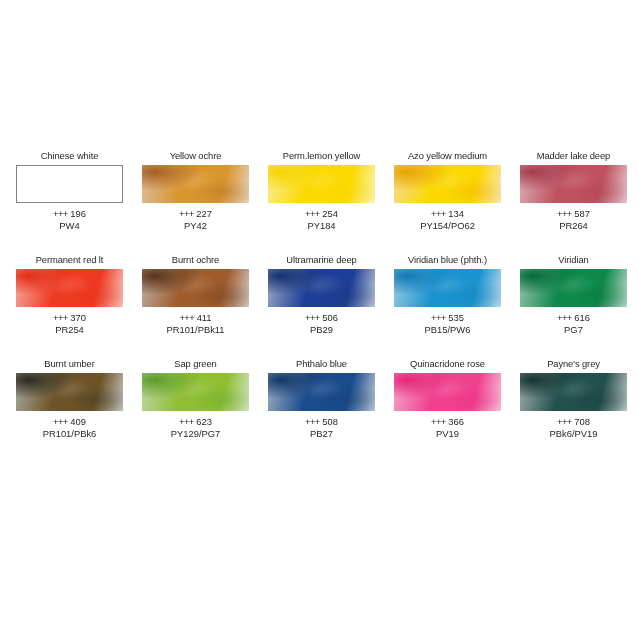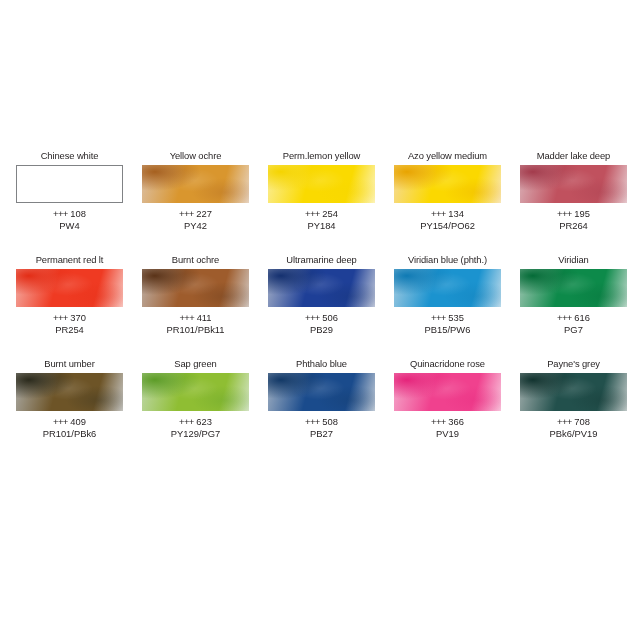--- a/index.html
+++ b/index.html
@@ -88,21 +88,21 @@
 </style>
 </head>
 <body>
 
 <div id="chart">
   <div class="grid">
       <div class="row">
         <div class="cell">
           <div class="cell-name">Chinese white</div>
           <div class="swatch white-swatch"></div>
-          <div class="cell-code"><span class="plus">+++</span> <span>108</span></div>
+          <div class="cell-code"><span class="plus">+++</span> <span>196</span></div>
           <div class="cell-pig">PW4</div>
         </div>
         <div class="cell">
           <div class="cell-name">Yellow ochre</div>
           <div class="swatch">
             <div class="tex" style="background: radial-gradient(60% 70% at 12% 18%, rgb(166, 96, 31) 0%, rgba(0, 0, 0, 0) 72%), radial-gradient(45% 55% at 78% 72%, rgba(166, 96, 31, 0.333) 0%, rgba(0, 0, 0, 0) 70%), radial-gradient(35% 45% at 48% 40%, rgba(255, 255, 255, 0.133) 0%, rgba(0, 0, 0, 0) 68%), linear-gradient(105deg, rgba(166, 96, 31, 0.4) 0%, rgb(217, 150, 46) 38%, rgb(217, 150, 46) 74%, rgba(166, 96, 31, 0.267) 100%);"></div>
           </div>
           <div class="cell-code"><span class="plus">+++</span> <span>227</span></div>
           <div class="cell-pig">PY42</div>
         </div>
@@ -120,21 +120,21 @@
             <div class="tex" style="background: radial-gradient(60% 70% at 12% 18%, rgb(232, 164, 0) 0%, rgba(0, 0, 0, 0) 72%), radial-gradient(45% 55% at 78% 72%, rgba(232, 164, 0, 0.333) 0%, rgba(0, 0, 0, 0) 70%), radial-gradient(35% 45% at 48% 40%, rgba(255, 255, 255, 0.133) 0%, rgba(0, 0, 0, 0) 68%), linear-gradient(105deg, rgba(232, 164, 0, 0.4) 0%, rgb(251, 216, 0) 38%, rgb(251, 216, 0) 74%, rgba(232, 164, 0, 0.267) 100%);"></div>
           </div>
           <div class="cell-code"><span class="plus">+++</span> <span>134</span></div>
           <div class="cell-pig">PY154/PO62</div>
         </div>
         <div class="cell">
           <div class="cell-name">Madder lake deep</div>
           <div class="swatch">
             <div class="tex" style="background: radial-gradient(60% 70% at 12% 18%, rgb(163, 59, 76) 0%, rgba(0, 0, 0, 0) 72%), radial-gradient(45% 55% at 78% 72%, rgba(163, 59, 76, 0.333) 0%, rgba(0, 0, 0, 0) 70%), radial-gradient(35% 45% at 48% 40%, rgba(255, 255, 255, 0.133) 0%, rgba(0, 0, 0, 0) 68%), linear-gradient(105deg, rgba(163, 59, 76, 0.4) 0%, rgb(192, 81, 94) 38%, rgb(192, 81, 94) 74%, rgba(163, 59, 76, 0.267) 100%);"></div>
           </div>
-          <div class="cell-code"><span class="plus">+++</span> <span>195</span></div>
+          <div class="cell-code"><span class="plus">+++</span> <span>587</span></div>
           <div class="cell-pig">PR264</div>
         </div>
       </div>
       <div class="row">
         <div class="cell">
           <div class="cell-name">Permanent red lt</div>
           <div class="swatch">
             <div class="tex" style="background: radial-gradient(60% 70% at 12% 18%, rgb(227, 45, 22) 0%, rgba(0, 0, 0, 0) 72%), radial-gradient(45% 55% at 78% 72%, rgba(227, 45, 22, 0.333) 0%, rgba(0, 0, 0, 0) 70%), radial-gradient(35% 45% at 48% 40%, rgba(255, 255, 255, 0.133) 0%, rgba(0, 0, 0, 0) 68%), linear-gradient(105deg, rgba(227, 45, 22, 0.4) 0%, rgb(239, 58, 34) 38%, rgb(239, 58, 34) 74%, rgba(227, 45, 22, 0.267) 100%);"></div>
           </div>
           <div class="cell-code"><span class="plus">+++</span> <span>370</span></div>

